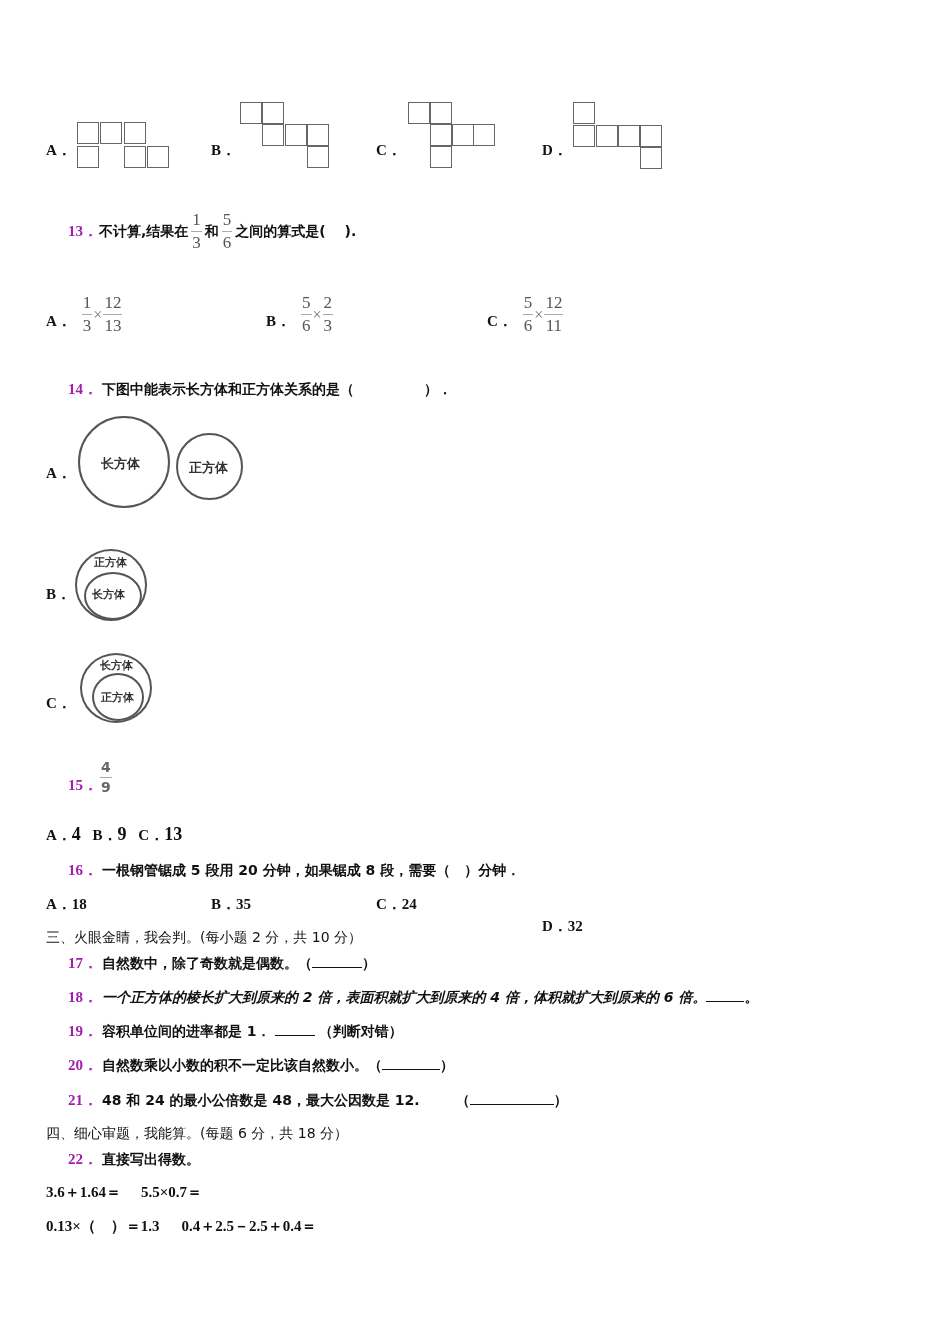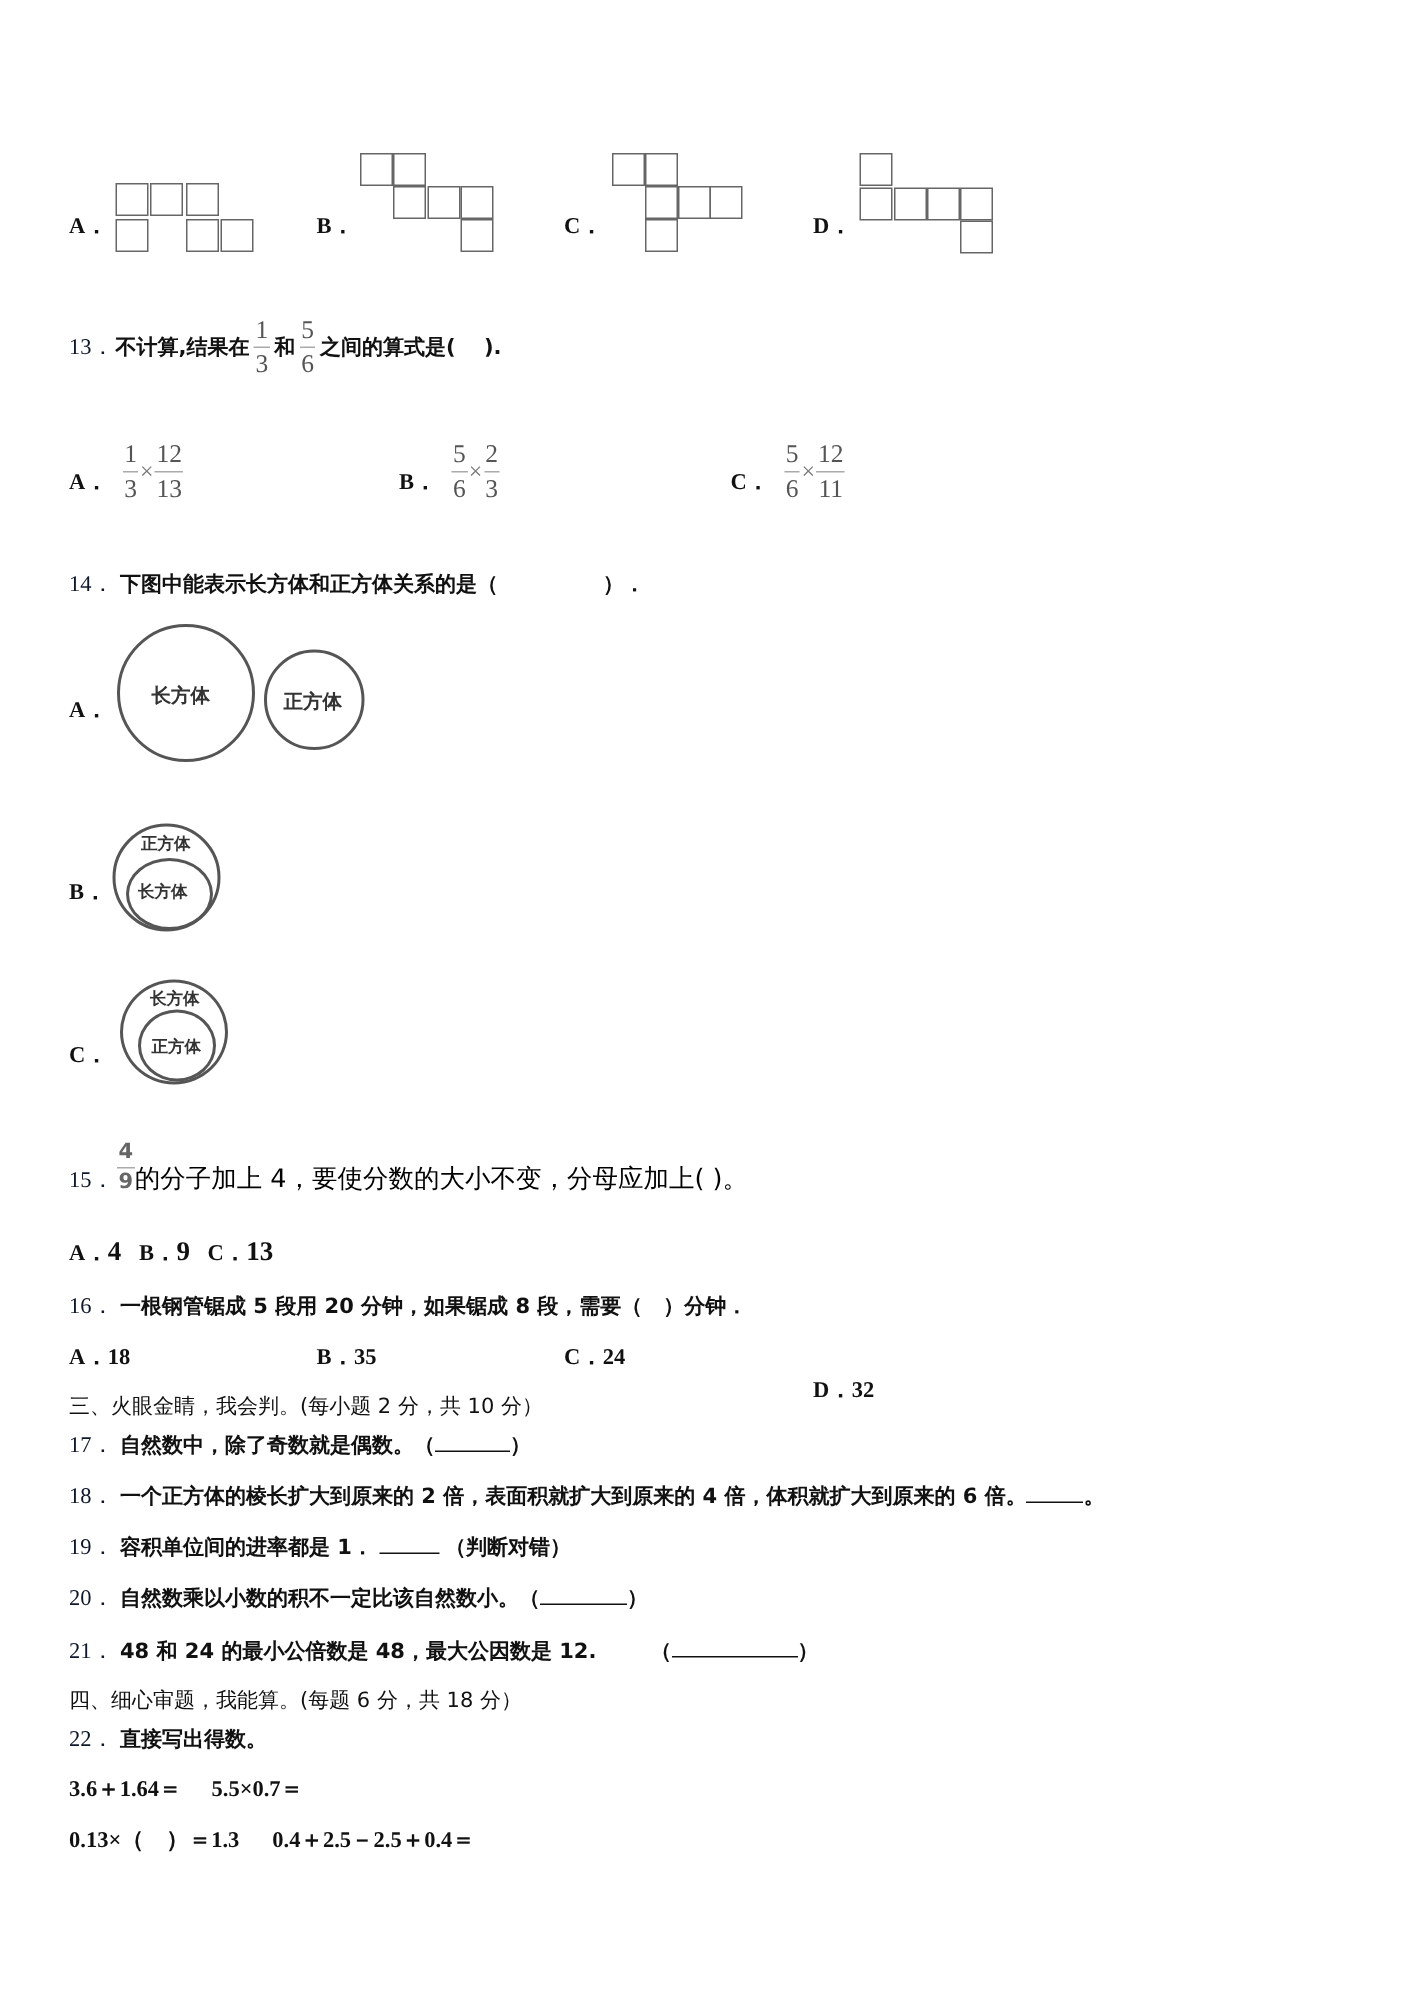--- a/index.html
+++ b/index.html
@@ -1,21 +1,21 @@
 <!DOCTYPE html>
 <html><head>
 <meta charset="utf-8">
 <style>
   html, body { margin: 0; padding: 0; background: #ffffff; }
   body { width: 950px; height: 1344px; position: relative; overflow: hidden;
          font-family: "Liberation Serif", "DejaVu Serif", serif; color: #111; }
   .abs { position: absolute; white-space: nowrap; }
   .opt { font-weight: bold; font-size: 15px; }
   .q { font-size: 15px; }
-  .qnum { font-family: "Liberation Serif", serif; font-weight: normal; color: #0f172a; font-size: 15px; }
+  .qnum { font-family: "Liberation Serif", serif; font-weight: bold; color: #a21caf; font-size: 15px; margin-left: 22px; }
   .cn { font-family: "DejaVu Sans", sans-serif; font-weight: bold; font-size: 14px; }
   .cnn { font-family: "DejaVu Sans", sans-serif; font-size: 14px; }
   .sq { position: absolute; width: 22px; height: 22px; border: 1px solid #666; box-sizing: border-box; }
   .frac { display: inline-flex; flex-direction: column; align-items: center; vertical-align: middle;
           font-family: "Liberation Serif", serif; color: #555; font-size: 17px; line-height: 18px; }
   .frac .num { padding: 0 1px 2px 1px; border-bottom: 1px solid #aaa; }
   .frac .den { padding-top: 2px; }
   .times { color: #777; font-size: 16px; vertical-align: middle; margin: 0 1px; }
   .circle { position: absolute; border: 2px solid #555; border-radius: 50%; box-sizing: border-box; }
   .ctext { position: absolute; font-family: "DejaVu Serif", serif; font-weight: bold; color: #333; }
@@ -160,21 +160,20 @@
     <span class="ctext abs" style="left:101px; top:690px; font-size:11px;">正方体</span>
   </div>
 </div>
 
 <div class="abs" style="left:46px; top:760px; display:flex; align-items:center;">
   <span class="qnum" style="margin-top:16px;">15．</span>
   <span class="frac" style="font-family:'DejaVu Sans',sans-serif; font-weight:bold; color:#666; font-size:14px; line-height:15px; margin-left:2px;">
     <span class="num">4</span>
       <span class="den">9</span>
   </span>
-  <span class="cnn" style="font-size:17px; margin-top:14px; color:#000;">的分子加上 4，要使分数的大小不变，分母应加上( )。</span>
 </div>
 
 <div class="abs" style="left:46px; top:824px; font-weight:bold; font-size:15px;">
   <span><span>A．</span><span style="font-size:18px;">4</span></span>
   <span style="margin-left:8px;"><span>B．</span><span style="font-size:18px;">9</span></span>
   <span style="margin-left:8px;"><span>C．</span><span style="font-size:18px;">13</span></span>
 </div>
 
 <div class="abs q" style="left:46px; top:861px;">
   <span class="qnum">16．</span><span class="cn" style="margin-left:4px;">一根钢管锯成 5 段用 20 分钟，如果锯成 8 段，需要（　）分钟．</span>
@@ -184,21 +183,21 @@
 <span class="abs opt" style="left:376px; top:895px;"><span>C．</span><span>24</span></span>
 <span class="abs opt" style="left:542px; top:917px;"><span>D．</span><span>32</span></span>
 
 <div class="abs cnn" style="left:46px; top:929px; font-size:14px;">三、火眼金睛，我会判。(每小题 2 分，共 10 分）</div>
 
 <div class="abs q" style="left:46px; top:954px;">
   <span class="qnum">17．</span><span class="cn" style="margin-left:4px;">自然数中，除了奇数就是偶数。（</span><span class="blank" style="width:50px;"></span><span class="cn">）</span>
 </div>
 
 <div class="abs q" style="left:46px; top:988px;">
-  <span class="qnum">18．</span><span class="cn" style="margin-left:4px;">一个正方体的棱长扩大到原来的 2 倍，表面积就扩大到原来的 4 倍，体积就扩大到原来的 6 倍。</span><span class="blank" style="width:38px;"></span><span class="cn">。</span>
+  <span class="qnum">18．</span><span class="cn" style="margin-left:4px;font-style:italic;">一个正方体的棱长扩大到原来的 2 倍，表面积就扩大到原来的 4 倍，体积就扩大到原来的 6 倍。</span><span class="blank" style="width:38px;"></span><span class="cn">。</span>
 </div>
 
 <div class="abs q" style="left:46px; top:1022px;">
   <span class="qnum">19．</span><span class="cn" style="margin-left:4px;">容积单位间的进率都是 1．</span><span class="blank" style="width:40px; margin:0 4px;"></span><span class="cn">（判断对错）</span>
 </div>
 
 <div class="abs q" style="left:46px; top:1056px;">
   <span class="qnum">20．</span><span class="cn" style="margin-left:4px;">自然数乘以小数的积不一定比该自然数小。（</span><span class="blank" style="width:58px;"></span><span class="cn">）</span>
 </div>
 

